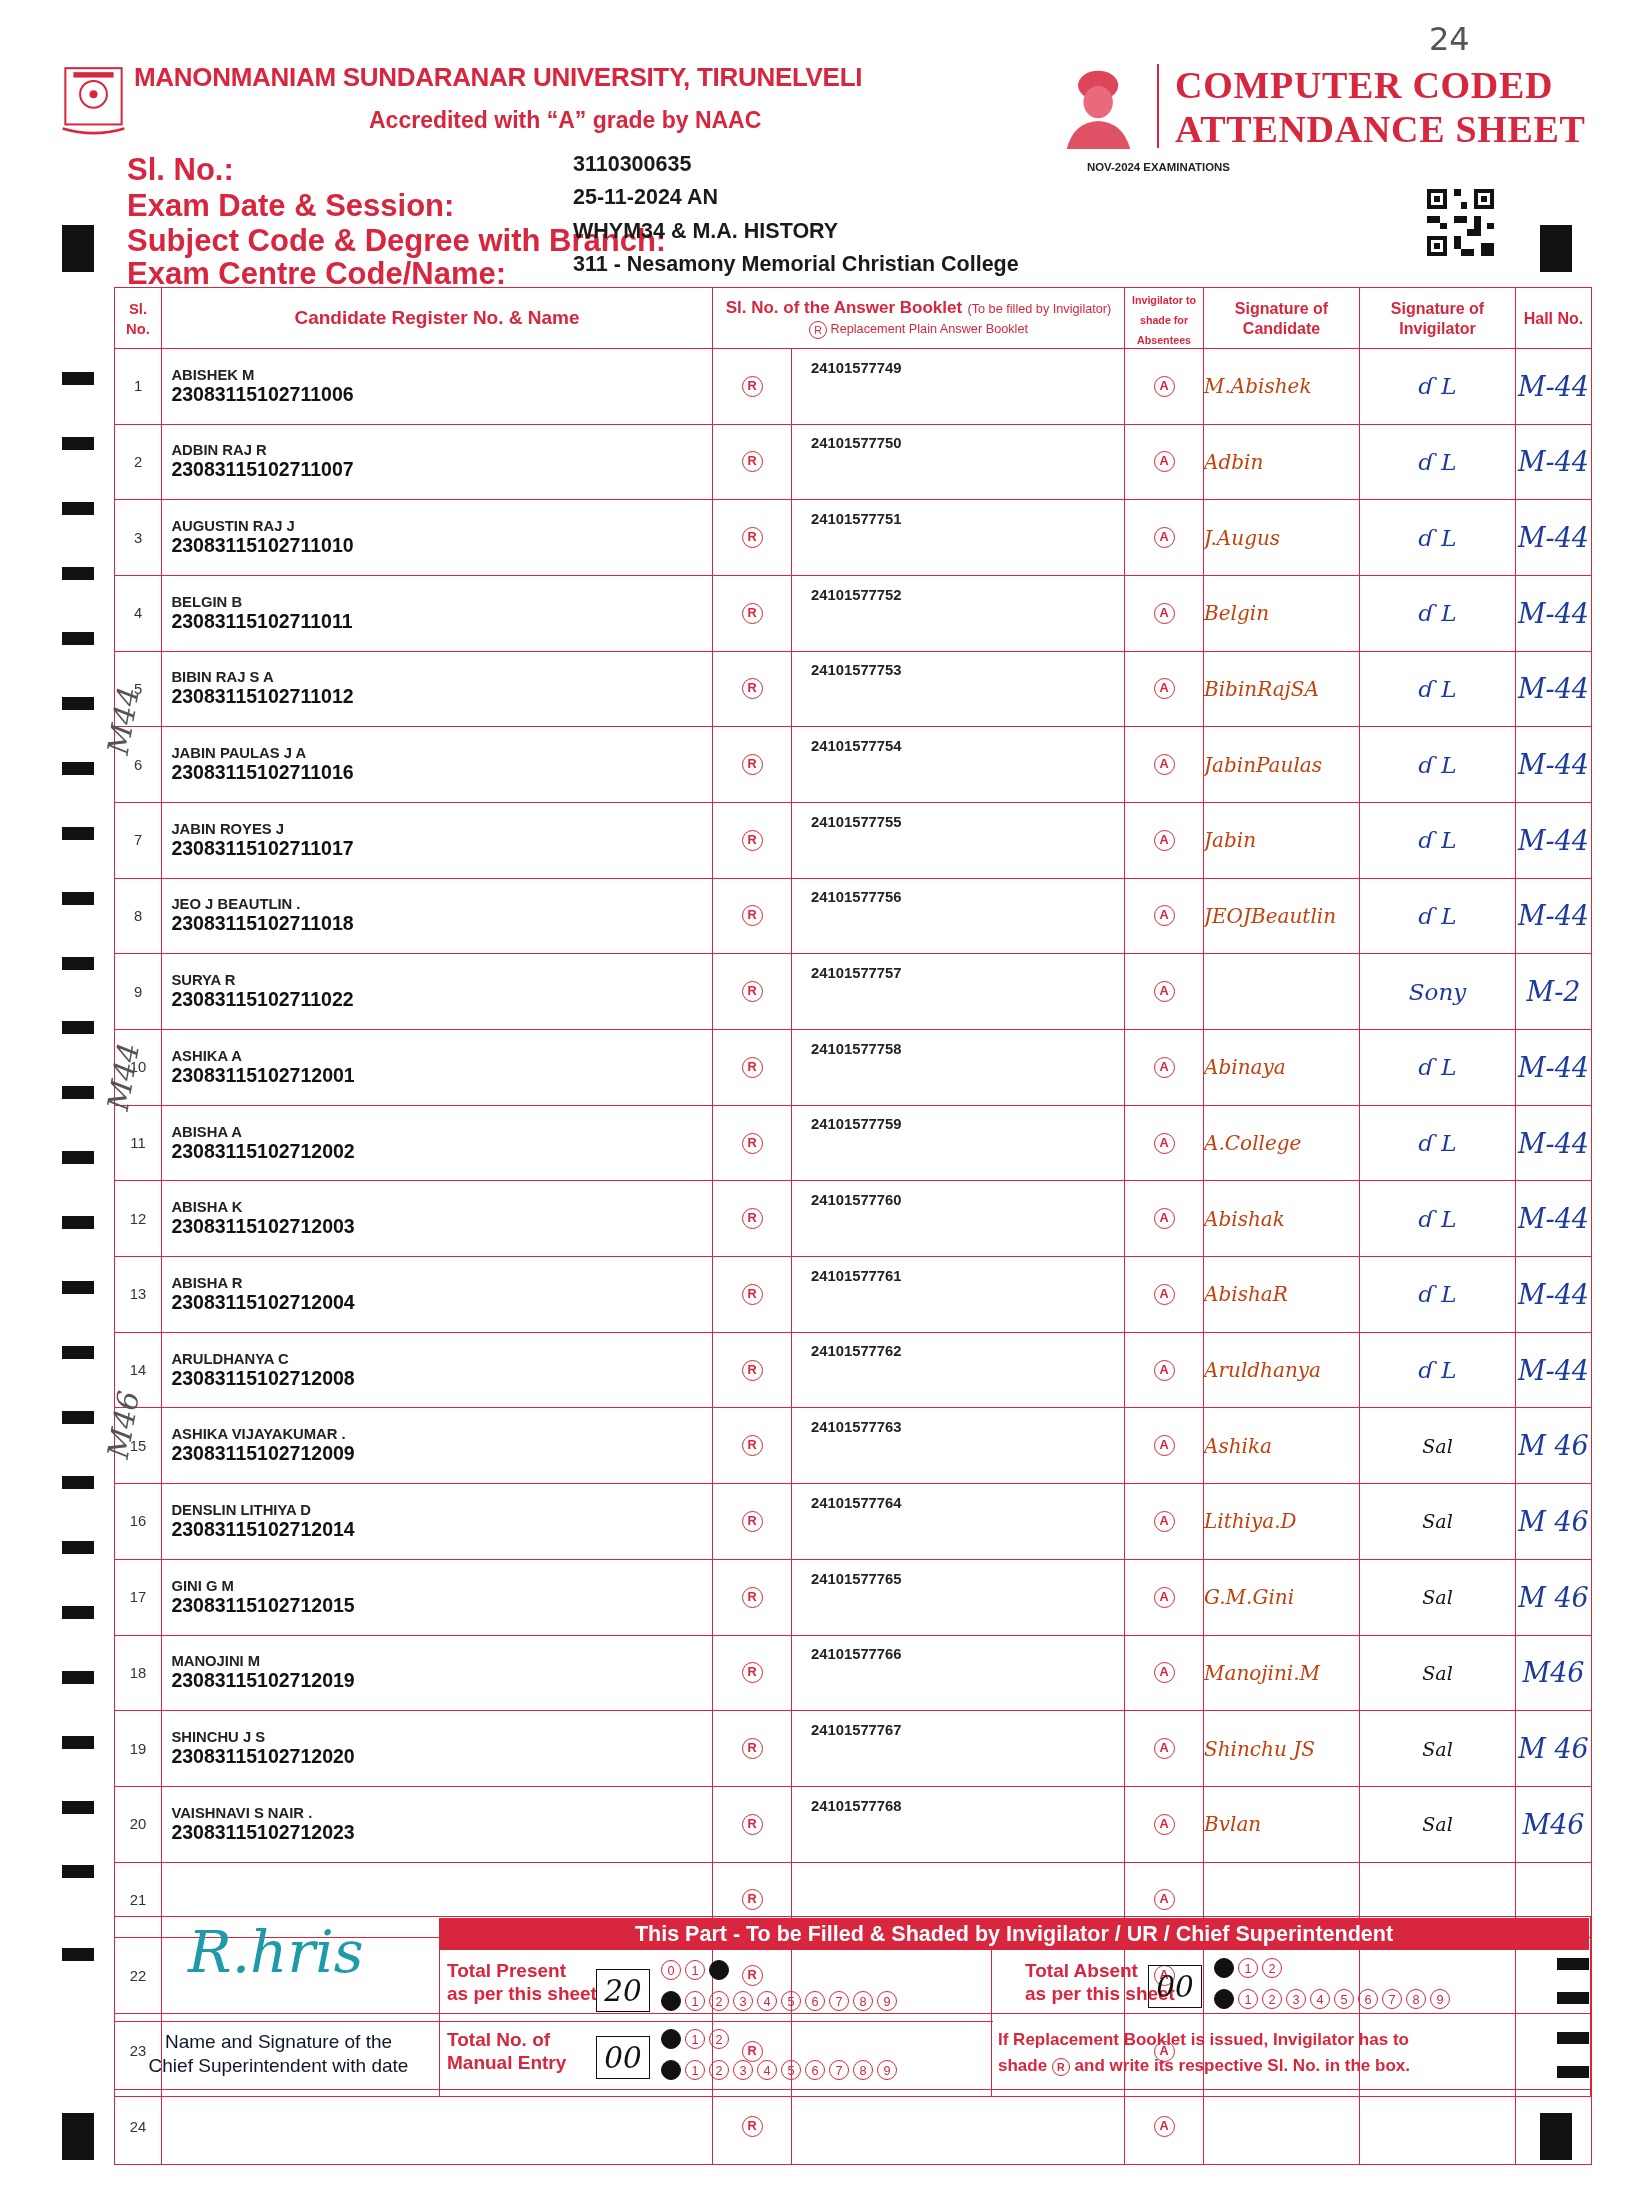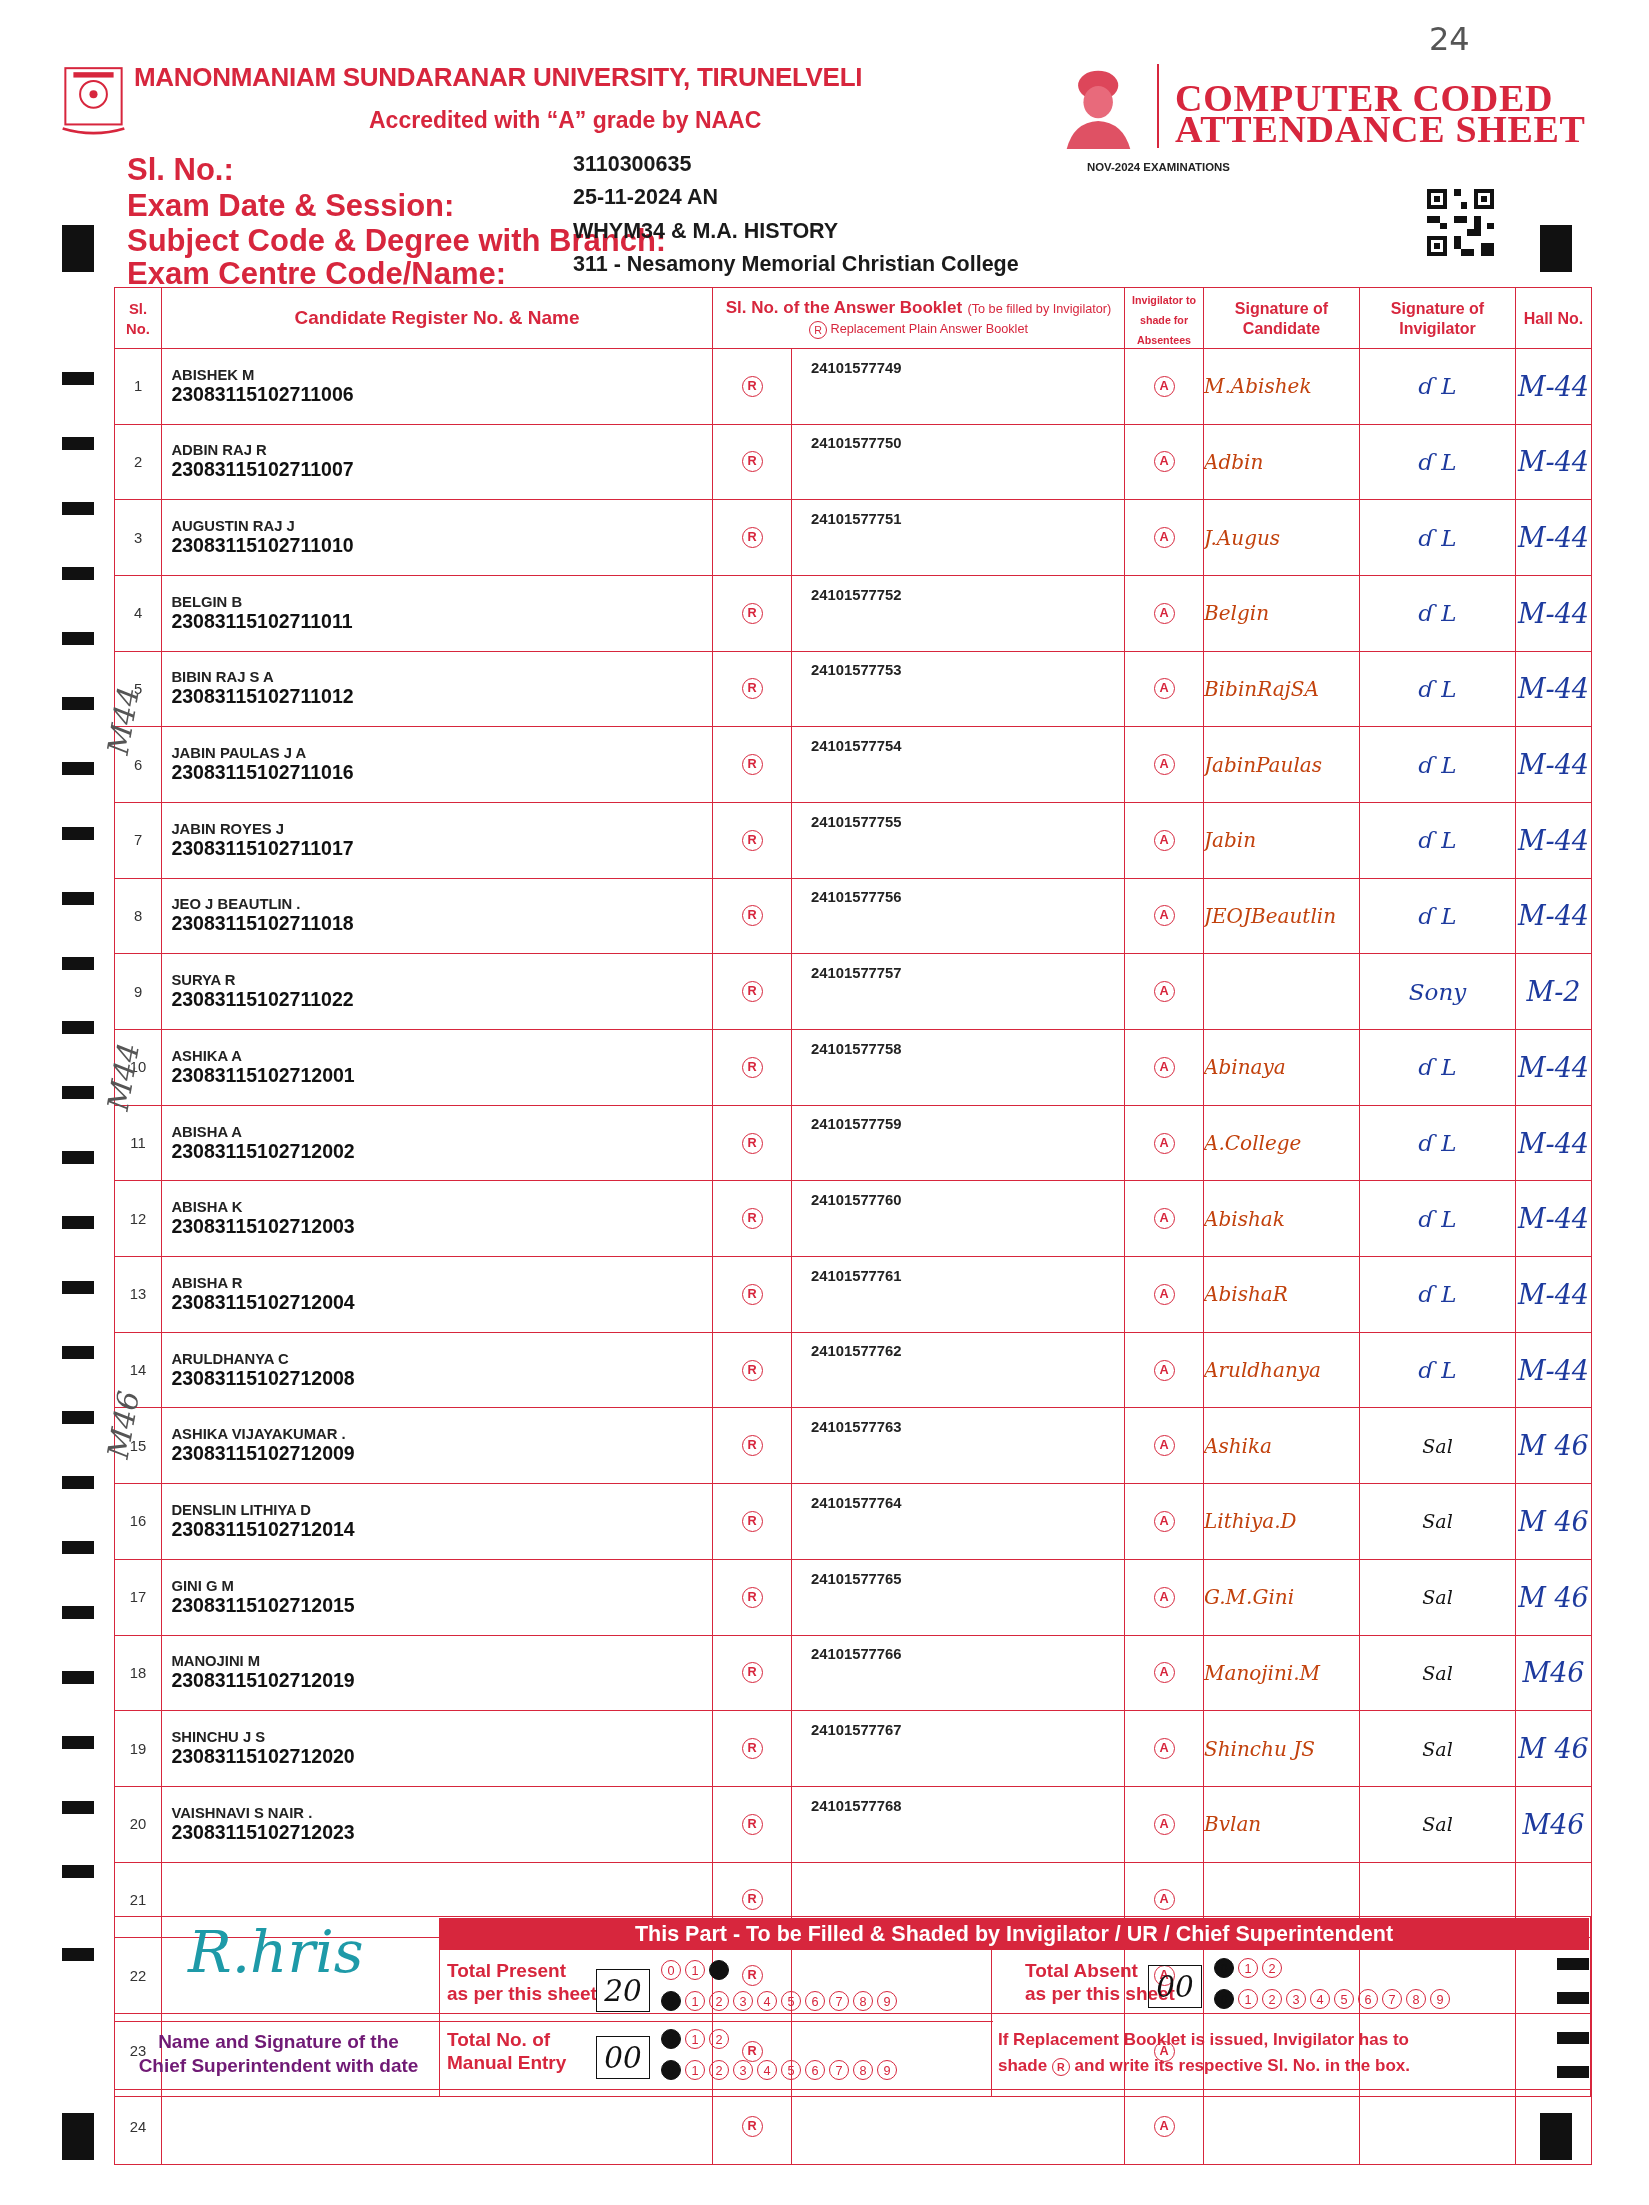--- a/index.html
+++ b/index.html
@@ -8,21 +8,21 @@
     font-family:"Liberation Sans", sans-serif; color:#1a1a1a;
   }
   .abs { position:absolute; }
   
   #logo { left:60px; top:64px; width:67px; height:74px; }
   #uni-name { left:134px; top:62px; font-size:26px; font-weight:bold; color:#d7263d; letter-spacing:-0.3px; white-space:nowrap; }
   #accred { left:369px; top:107px; font-size:23px; font-weight:bold; color:#d7263d; white-space:nowrap; }
   #portrait { left:1060px; top:62px; width:77px; height:87px; }
   #title-divider { left:1157px; top:64px; width:2px; height:84px; background:#d7263d; }
   #title1, #title2 { font-family:"Liberation Serif", serif; font-weight:bold; color:#d7263d; font-size:38px; white-space:nowrap; letter-spacing:0.7px; }
-  #title1 { left:1175px; top:76px; }
+  #title1 { left:1175px; top:63px; }
   #title2 { left:1175px; top:107px; }
   #exam-session { left:1087px; top:161px; font-size:11.4px; font-weight:bold; color:#222; }
   #page-number { left:1429px; top:20px; font-size:32px; color:#555; font-family:"DejaVu Sans", sans-serif; }
   #qr { left:1427px; top:189px; width:67px; height:67px; }
 
   .meta-label { left:127px; font-size:31px; font-weight:bold; color:#d7263d; white-space:nowrap; }
   .meta-value { left:573px; font-size:21.5px; font-weight:bold; color:#1a1a1a; white-space:nowrap; }
 
   
   .tm { position:absolute; background:#111; }
@@ -56,21 +56,21 @@
   #footer-band { left:439px; top:1918px; width:1150px; height:32px; background:#d7263d; color:#fff; font-size:21.5px; font-weight:bold; text-align:center; line-height:32px; }
   #footer-vline1 { left:439px; top:1918px; width:1.3px; height:178px; background:#d7263d; }
   #footer-vline2 { left:991px; top:1950px; width:1.3px; height:146px; background:#d7263d; }
   #footer-hline { left:114px; top:2021px; width:879px; height:1.3px; background:#d7263d; }
   .f-label { font-size:19px; font-weight:bold; color:#d7263d; line-height:1.2; }
   .box-val { position:absolute; width:54px; height:43px; border:1.3px solid #111; font-size:29.5px; font-family:"DejaVu Serif", serif; font-style:italic; text-align:center; line-height:43px; color:#111; box-sizing:border-box; }
   .digit-row { position:absolute; display:flex; gap:4px; }
   .d { width:20px; height:20px; border:1.3px solid #d7263d; border-radius:50%; color:#d7263d; font-size:12.7px; line-height:20px; text-align:center; box-sizing:border-box; }
   .d.filled { background:#111; border-color:#111; color:#111; }
   #chief-sig { left:188px; top:1918px; width:241px; height:94px; font-family:"DejaVu Serif", serif; font-style:italic; color:#1e9aa8; font-size:58px; }
-  #chief-label { left:121px; top:2030px; width:315px; text-align:center; font-size:19px; font-weight:bold; color:#701a75; line-height:1.25; }
+  #chief-label { left:121px; top:2030px; width:315px; text-align:center; font-size:19px; font-weight:normal; color:#0f172a; line-height:1.25; }
   #replacement-note { left:998px; top:2027px; width:429px; font-size:17px; font-weight:bold; color:#d7263d; line-height:1.55; }
   .r-inline { display:inline-block; width:16px; height:16px; border:1.3px solid #d7263d; border-radius:50%; font-size:10.7px; line-height:16px; text-align:center; vertical-align:middle; }
   .marg { font-family:"DejaVu Serif", serif; font-style:italic; color:#555; font-size:29.5px; transform:rotate(-80deg); transform-origin:left top; }
 </style>
 </head>
 <body>
 
 <div class="abs" id="page-number">24</div>
 
 <svg class="abs" id="logo" viewBox="0 0 100 110">

